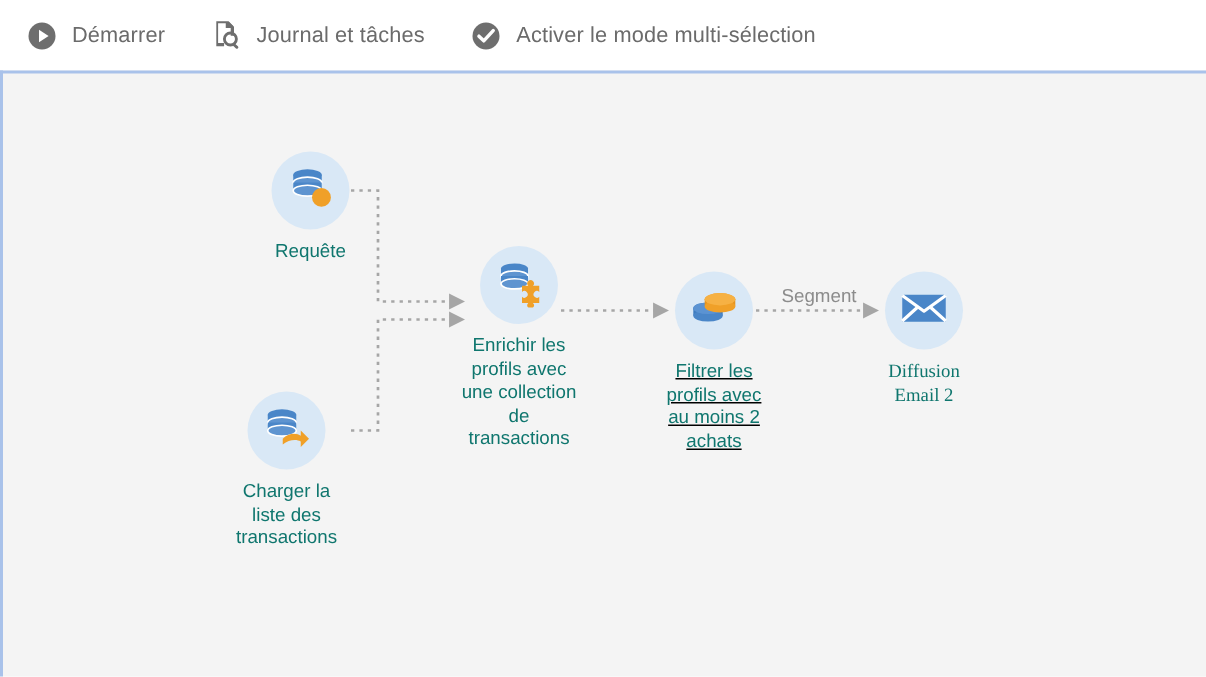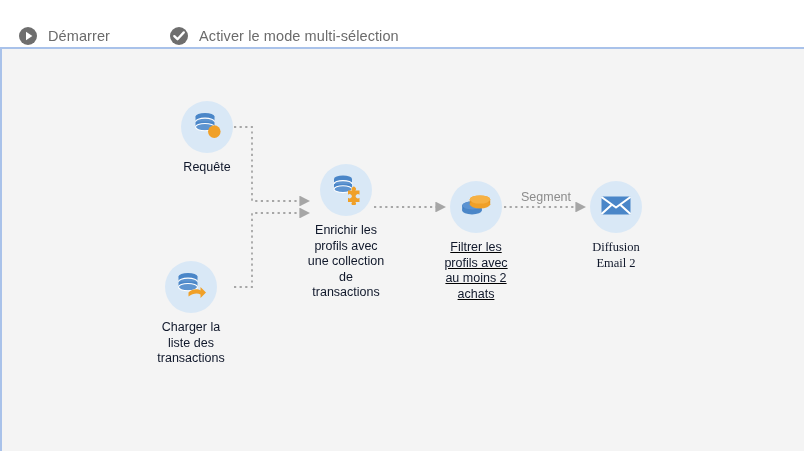--- a/index.html
+++ b/index.html
@@ -13,24 +13,23 @@
     overflow: hidden;
     font-family: "Liberation Sans", sans-serif;
     -webkit-font-smoothing: antialiased;
   }
 
   
   .toolbar {
     height: 47px;
     background: #ffffff;
     display: flex;
-    align-items: flex-end;
+    align-items: center;
     padding-left: 17px;
     box-sizing: border-box;
-    gap: 28px;
   }
   .tb-item {
     display: flex;
     align-items: center;
     margin-right: 30px;
     cursor: default;
   }
   .tb-item .tb-icon {
     width: 22px;
     height: 22px;
@@ -84,21 +83,21 @@
     margin: 0 auto;
     display: flex;
     align-items: center;
     justify-content: center;
     position: relative;
   }
   .node-label {
     margin-top: 7px;
     font-size: 12.5px;
     line-height: 15.5px;
-    color: #0f172a;
+    color: #0f766e;
     white-space: pre-line;
   }
 
   .svg-layer {
     position: absolute;
     left: 0;
     top: 0;
     width: 802px;
     height: 402px;
     pointer-events: none;
@@ -120,20 +119,31 @@
   <div class="tb-item">
     <span class="tb-icon">
       <svg width="20" height="20" viewBox="0 0 20 20">
         <circle cx="10" cy="10" r="9" fill="#6e6e6e"></circle>
         <path d="M8 5.8 L14.4 10 L8 14.2 Z" fill="#ffffff"></path>
       </svg>
     </span>
     <span class="tb-label">Démarrer</span>
   </div>
 
+  <div class="tb-item">
+    <span class="tb-icon">
+      <svg width="20" height="21" viewBox="0 0 20 21">
+        <path d="M3.2 1.2 h8.2 l3.6 3.6 v6.1 h-2.2 v-5.2 h-3.3 v-3.2 h-5.1 v13.2 h4.0 v2.1 h-5.2 z" fill="#6e6e6e"></path>
+        <path d="M11.6 1.6 v2.9 h2.9 z" fill="#6e6e6e"></path>
+        <circle cx="12.6" cy="13.0" r="4.0" fill="none" stroke="#6e6e6e" stroke-width="1.9"></circle>
+        <rect x="15.0" y="15.5" width="4.4" height="1.9" rx="0.9" fill="#6e6e6e" transform="rotate(42 15.0 15.5)"></rect>
+      </svg>
+    </span>
+    <span class="tb-label">Journal et tâches</span>
+  </div>
 
   <div class="tb-item">
     <span class="tb-icon">
       <svg width="20" height="20" viewBox="0 0 20 20">
         <circle cx="10" cy="10" r="9" fill="#6e6e6e"></circle>
         <path d="M5.3 10.1 L8.5 13.2 L14.8 6.4" fill="none" stroke="#ffffff" stroke-width="2.3" stroke-linecap="round" stroke-linejoin="round"></path>
       </svg>
     </span>
     <span class="tb-label">Activer le mode multi-sélection</span>
   </div>

